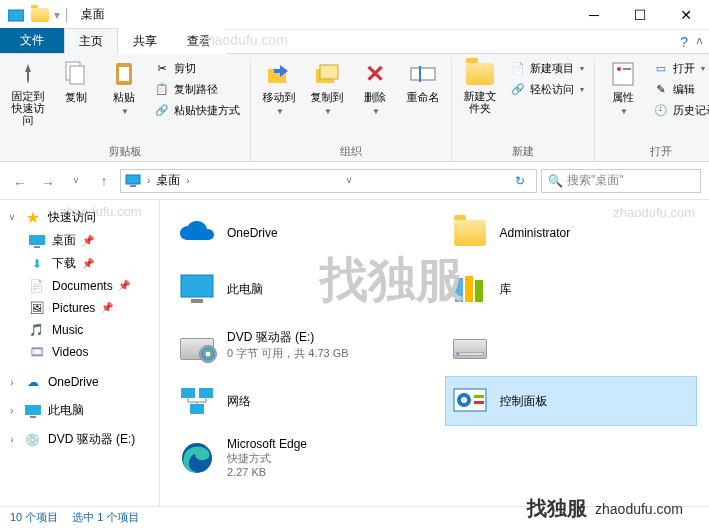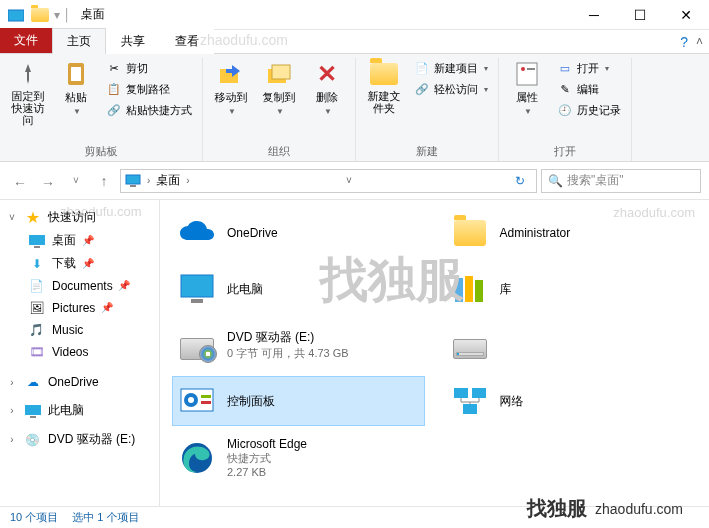--- a/index.html
+++ b/index.html
@@ -10,21 +10,21 @@
 .titlebar-left { display: flex; align-items: center; gap: 4px; padding-left: 6px; }
 .sys-icon { width: 20px; height: 18px; display: flex; align-items: center; justify-content: center; }
 .folder-mini { width: 18px; height: 14px; background: linear-gradient(#ffe79e,#ffc83d); border-radius: 2px; position: relative; }
 .folder-mini::before { content: ""; position: absolute; top: -3px; left: 0; width: 7px; height: 3px; background: #ffc83d; border-radius: 1px 1px 0 0; }
 .titlebar-title { margin-left: 6px; font-size: 12px; }
 .titlebar-right { margin-left: auto; display: flex; }
 .win-btn { width: 46px; height: 30px; display: flex; align-items: center; justify-content: center; font-size: 14px; }
 
 
 .tabs { height: 24px; display: flex; align-items: flex-end; background: #fff; position: relative; border-bottom: 1px solid #dadada; }
-.file-tab { background: #b91c1c; color: #fff; padding: 4px 14px; font-size: 12px; }
+.file-tab { background: #0369a1; color: #fff; padding: 4px 20px; font-size: 12px; }
 .tab { padding: 4px 14px; font-size: 12px; border: 1px solid transparent; border-bottom: none; background: #fff; position: relative; top: 1px; }
 .tab.active { border-color: #dadada; background: #f5f6f7; }
 .help-icon { margin-left: auto; margin-right: 8px; color: #1979ca; font-size: 14px; align-self: center; }
 .watermark1 { position: absolute; left: 200px; top: 2px; color: #ddd; font-size: 14px; pointer-events: none; }
 
 
 .ribbon { height: 108px; background: #f5f6f7; border-bottom: 1px solid #dadada; display: flex; padding: 4px 0 0 0; }
 .ribbon-group { display: flex; flex-direction: column; align-items: center; padding: 0 6px; border-right: 1px solid #e3e4e6; }
 .ribbon-group-content { flex: 1; display: flex; gap: 4px; align-items: flex-start; }
 .ribbon-group-label { font-size: 11px; color: #666; padding: 2px 0; text-align: right; }
@@ -122,20 +122,29 @@
         <div class="ico">
             <svg width="24" height="24">
               <path d="M12 2l3 8h-2v8l-1 4-1-4v-8h-2z" fill="#6a6a6a"></path>
             </svg>
           </div>
         <span style="line-height:1.1">固定到快速访问</span>
       </div>
       <div class="big-btn">
         <div class="ico">
             <svg width="24" height="28">
+              <rect x="2" y="2" width="14" height="18" fill="#fff" stroke="#999"></rect>
+              <rect x="6" y="6" width="14" height="18" fill="#fff" stroke="#999"></rect>
+            </svg>
+          </div>
+        <span>复制</span>
+      </div>
+      <div class="big-btn">
+        <div class="ico">
+            <svg width="24" height="28">
               <rect x="4" y="3" width="16" height="22" rx="2" fill="#d9a13b"></rect>
               <rect x="7" y="7" width="10" height="14" fill="#fff"></rect>
             </svg>
           </div>
         <span>粘贴</span>
           <span class="dd">▼</span>
       </div>
       <div class="small-col">
         <div class="small-btn">
             <span class="ico">✂</span>
@@ -173,20 +182,29 @@
               <rect x="6" y="4" width="18" height="14" fill="#ffe79e" stroke="#caa53d"></rect>
             </svg>
           </div>
           <span>复制到</span>
           <span class="dd">▼</span>
         </div>
       <div class="big-btn">
           <div class="ico" style="color:#d13438;font-size:24px;font-weight:bold">✕</div>
           <span>删除</span>
           <span class="dd">▼</span>
+        </div>
+      <div class="big-btn">
+          <div class="ico">
+            <svg width="26" height="20">
+              <rect x="1" y="4" width="24" height="12" fill="#fff" stroke="#777"></rect>
+              <rect x="9" y="2" width="2" height="16" fill="#3b78e7"></rect>
+            </svg>
+          </div>
+          <span>重命名</span>
         </div>
     </div>
     <div class="ribbon-group-label">组织</div>
   </div>
 
   <div class="ribbon-group">
     <div class="ribbon-group-content">
       <div class="big-btn">
           <div class="ico">
             <div class="folder-icon" style="width:28px;height:22px"></div>
@@ -388,49 +406,49 @@
     </div>
     <div class="item">
       <div class="item-icon">
           <div class="drive-icon">
             <div class="bar">
               <div class="fill" style="width:8%"></div>
             </div>
           </div>
         </div>
     </div>
+    <div class="item">
+      <div class="item-icon">
+          <svg width="36" height="30">
+            <rect x="2" y="2" width="14" height="10" fill="#29abe2"></rect>
+            <rect x="20" y="2" width="14" height="10" fill="#29abe2"></rect>
+            <rect x="11" y="18" width="14" height="10" fill="#29abe2"></rect>
+            <path d="M9 12v4h18v-4M18 16v2" stroke="#888" fill="none"></path>
+          </svg>
+        </div>
+      <div class="item-text">
+          <span>网络</span>
+        </div>
+    </div>
     <div class="item selected">
       <div class="item-icon">
           <svg width="36" height="32">
             <rect x="2" y="4" width="32" height="22" fill="#fff" stroke="#1979ca"></rect>
             <circle cx="12" cy="15" r="7" fill="#1979ca"></circle>
             <circle cx="12" cy="15" r="3" fill="#fff"></circle>
             <rect x="22" y="10" width="10" height="3" fill="#7fba00"></rect>
             <rect x="22" y="16" width="10" height="3" fill="#d13438"></rect>
           </svg>
         </div>
       <div class="item-text">
           <span>控制面板</span>
         </div>
     </div>
     <div class="item">
       <div class="item-icon">
-          <svg width="36" height="30">
-            <rect x="2" y="2" width="14" height="10" fill="#29abe2"></rect>
-            <rect x="20" y="2" width="14" height="10" fill="#29abe2"></rect>
-            <rect x="11" y="18" width="14" height="10" fill="#29abe2"></rect>
-            <path d="M9 12v4h18v-4M18 16v2" stroke="#888" fill="none"></path>
-          </svg>
-        </div>
-      <div class="item-text">
-          <span>网络</span>
-        </div>
-    </div>
-    <div class="item">
-      <div class="item-icon">
           <svg width="34" height="34">
             <circle cx="17" cy="17" r="15" fill="#0c59a4"></circle>
             <path d="M4 15c3-9 14-12 22-7 5 3 5 10-2 11-5 1-9-2-9-6 0 0-6 1-6 10 0 4 3 8 8 8-8 2-16-5-13-16" fill="#35c1b1"></path>
           </svg>
         </div>
       <div class="item-text">
           <span>Microsoft Edge</span>
           <span class="item-sub">快捷方式</span>
           <span class="item-sub">2.27 KB</span>
         </div>

